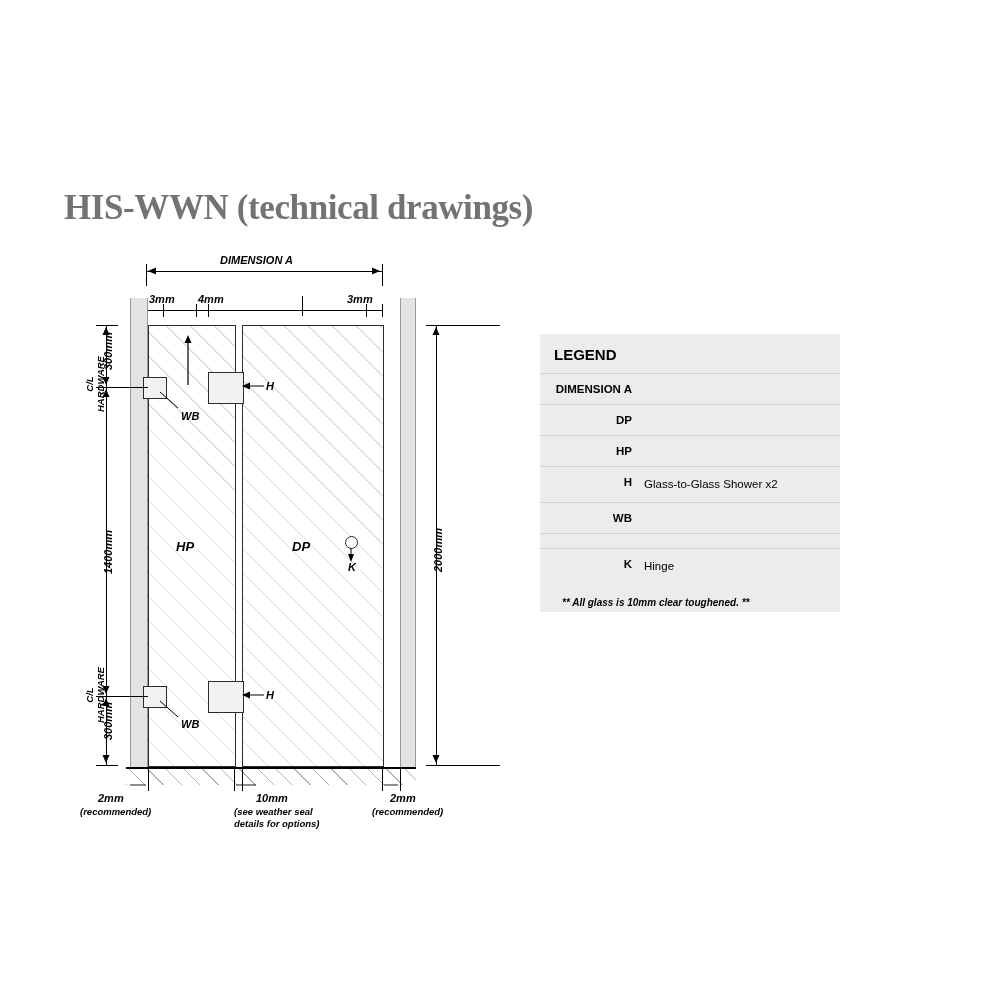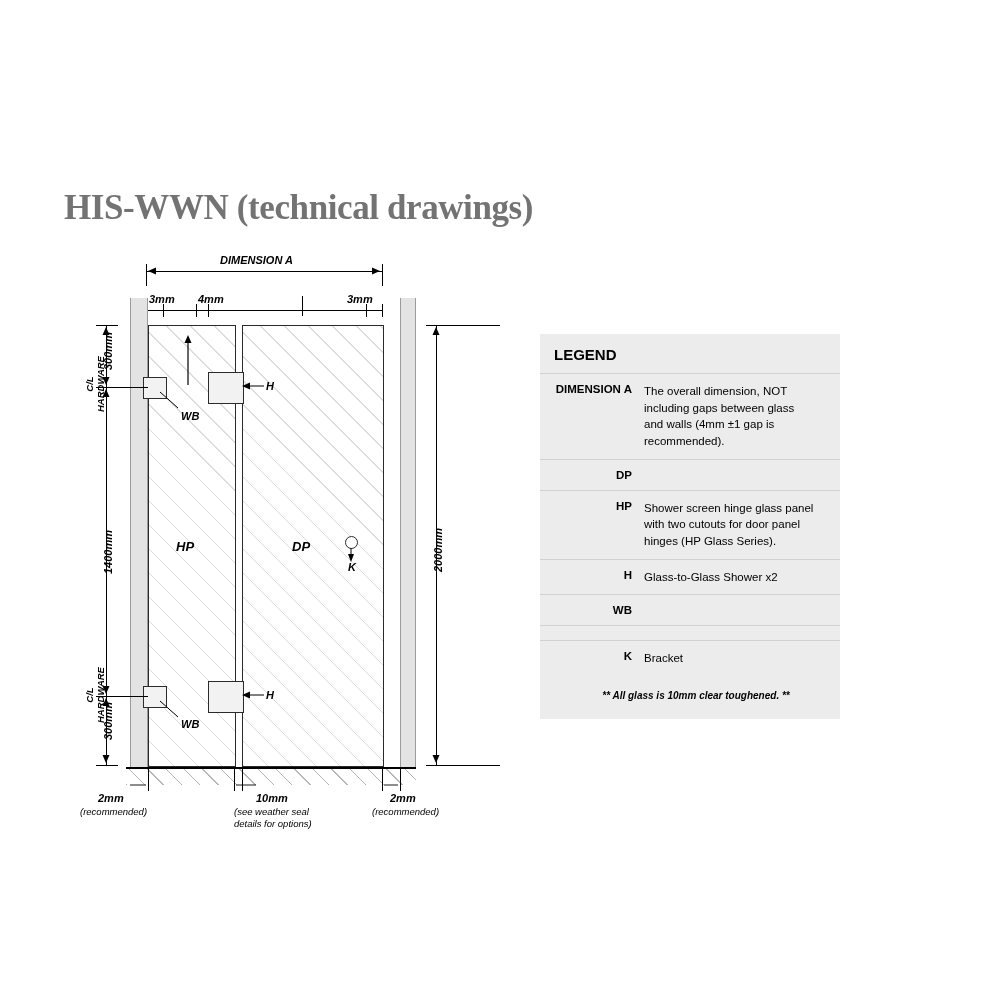--- a/index.html
+++ b/index.html
@@ -32,20 +32,21 @@
     left: 60px;
     top: 240px;
     width: 460px;
     height: 600px;
   }
   .lbl {
     position: absolute;
     font-size: 11px;
     white-space: nowrap;
     color: #000;
+    font-weight: bold;
   }
   .lbl.ital { font-style: italic; }
   .lbl.bold { font-weight: bold; }
   .lbl.small { font-size: 9.5px; }
   .vert {
     transform-origin: 0 0;
     transform: rotate(-90deg);
   }
 
   
@@ -133,25 +134,24 @@
     font-size: 11.5px;
     font-weight: bold;
   }
   .lrow .val {
     font-size: 11.5px;
     line-height: 1.45;
     white-space: pre-line;
   }
   .lrow.wide .val { white-space: nowrap; }
   .legend-note {
-    padding: 14px 10px 18px 22px;
+    padding: 14px 10px 4px 22px;
     font-size: 10px;
     font-style: italic;
     font-weight: bold;
-    text-align: center;
   }
   .spacer { height: 14px; border-top: 1px solid #d2d2d2; }
 </style>
 </head>
 <body>
 
 <div id="page-title">HIS-WWN (technical drawings)</div>
 
 <div id="drawing">
 
@@ -269,47 +269,40 @@
     <line x1="176" y1="545" x2="196" y2="545" stroke="#000" stroke-width="0.9"></line>
     <line x1="324" y1="545" x2="338" y2="545" stroke="#000" stroke-width="0.9"></line>
   </svg>
 </div>
 
 <div id="legend">
   <div class="legend-head">LEGEND</div>
 
   <div class="lrow">
     <div class="key">DIMENSION A</div>
-    <div class="val">The overall dimension, NOT
-including gaps between glass
-and walls (4mm ±1 gap is
-recommended).</div>
   </div>
 
   <div class="lrow">
     <div class="key">DP</div>
   </div>
 
   <div class="lrow">
     <div class="key">HP</div>
-    <div class="val">Shower screen hinge glass panel
-with two cutouts for door panel
-hinges (HP Glass Series).</div>
   </div>
 
   <div class="lrow">
     <div class="key">H</div>
     <div class="val">Glass-to-Glass Shower x2</div>
   </div>
 
   <div class="lrow wide">
     <div class="key">WB</div>
   </div>
 
   <div class="spacer"></div>
 
   <div class="lrow">
     <div class="key">K</div>
-    <div class="val">Bracket</div>
+    <div class="val">Hinge</div>
   </div>
 
   <div class="legend-note">** All glass is 10mm clear toughened. **</div>
 </div>
 
 </body></html>

